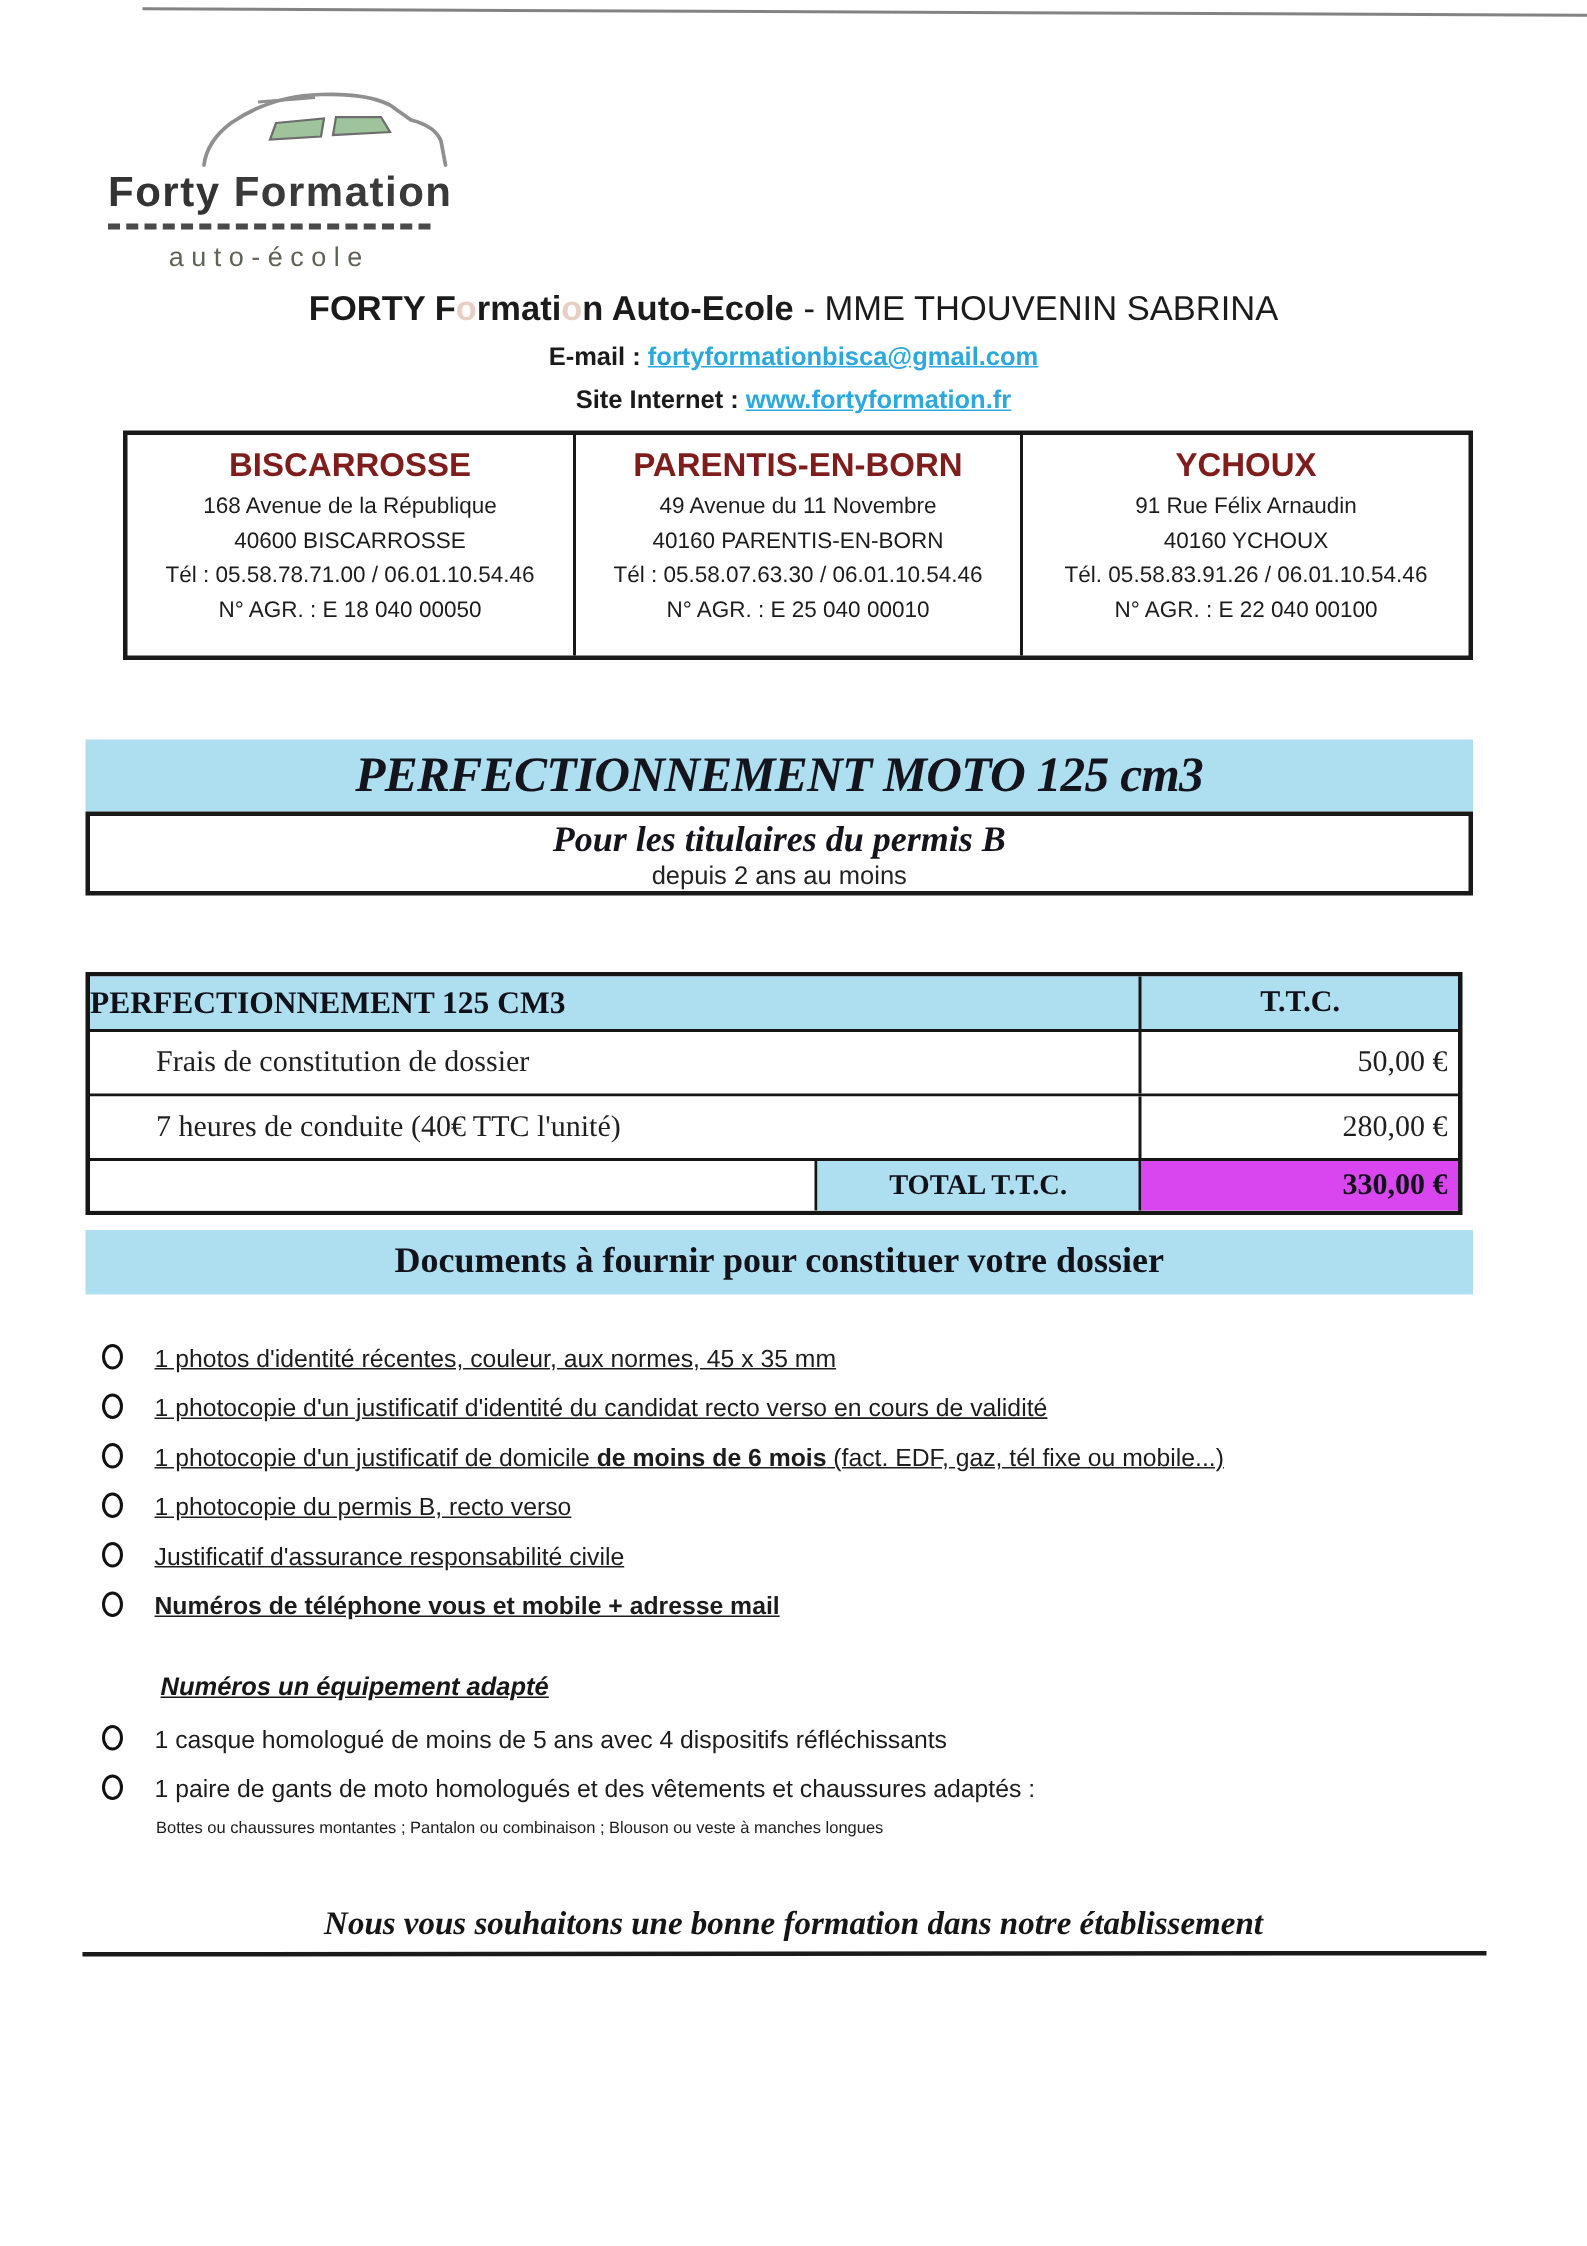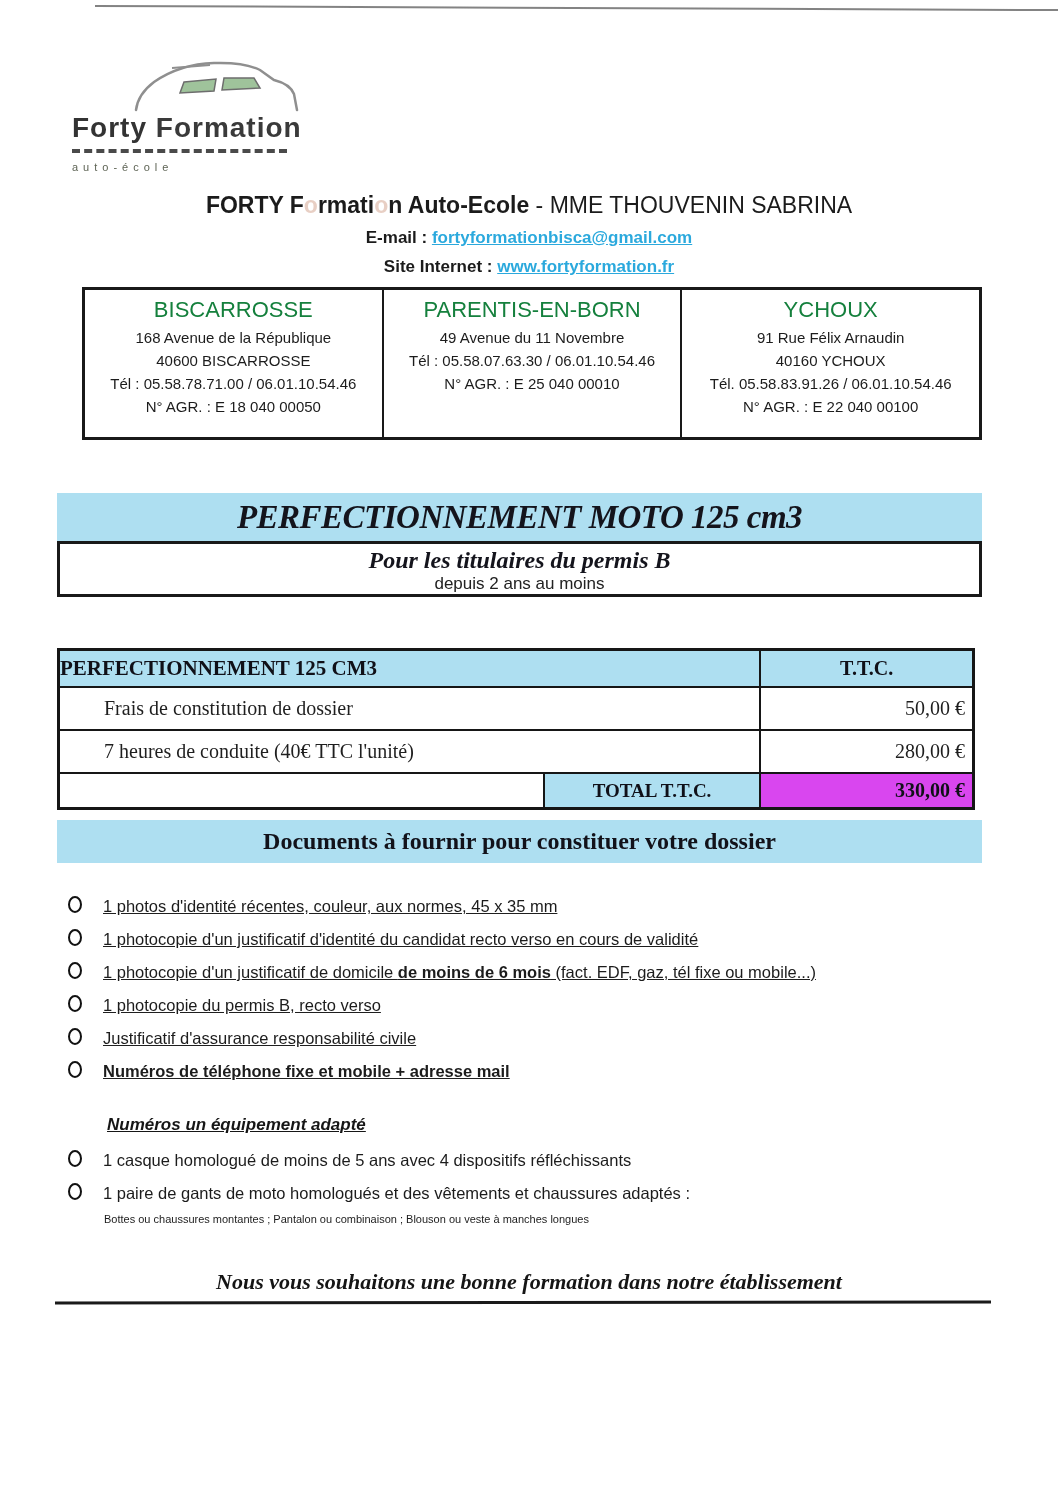--- a/index.html
+++ b/index.html
@@ -18,39 +18,39 @@
     background: #5a5a5a; transform: rotate(0.25deg); opacity: .75;
   }
 
   
   .logo { position: absolute; left: 72px; top: 60px; width: 250px; }
   .logo-car { display: block; margin-left: 60px; }
   .logo-words { font-size: 28px; font-weight: bold; color: #333333;
     letter-spacing: 1px; white-space: nowrap; }
   .logo-words .w2 { font-weight: 600; color: #3a3a3a; }
   .logo-dashes { margin-top: 5px; width: 215px; border-top: 4px dashed #4a4a4a; }
-  .logo-sub { margin-top: 8px; text-align: left; width: 215px;
-    font-size: 11px; letter-spacing: 5px; color: #5e6455; }
+  .logo-sub { margin-top: 8px; text-align: center; width: 215px;
+    font-size: 18px; letter-spacing: 5px; color: #5e6455; }
 
   
   .hdr { position: absolute; left: 0; top: 192px; width: 100%; text-align: center; }
   .hdr-title { font-size: 23px; color: #1b1b1b; }
   .hdr-title .b { font-weight: bold; }
   .hdr-title .faded-o { font-weight: bold; color: #e8cfc4; }
   .hdr-title .name { font-weight: 500; }
   .hdr-line { margin-top: 9px; font-size: 17px; font-weight: 600; color: #1b1b1b; }
   .hdr-line a { color: #2ba9dd; text-decoration: underline; font-weight: 600; }
 
   
   .locs { position: absolute; left: 82px; top: 287px; width: 900px; height: 153px;
     display: flex; border: 3px solid #191919; background: #fff; }
   .loc { flex: 1 1 0; border-right: 2px solid #191919; text-align: center;
     padding-top: 7px; }
   .loc:last-child { border-right: none; }
-  .loc-city { font-size: 22px; font-weight: normal; color: #15803d; margin-bottom: 3px; }
+  .loc-city { font-size: 22px; font-weight: bold; color: #7f1d1d; margin-bottom: 3px; }
   .loc p { font-size: 15px; line-height: 23px; color: #1c1c1c; }
 
   
   .banner { position: absolute; left: 57px; top: 493px; width: 925px; height: 48px;
     background: #aedff1; display: flex; align-items: center; justify-content: center; }
   .banner-title { font-family: "Liberation Serif", serif; font-weight: bold;
     font-style: italic; font-size: 33px; color: #14141c; letter-spacing: -0.5px; }
   .subband { position: absolute; left: 57px; top: 541px; width: 925px; height: 56px;
     background: #ffffff; border: 3px solid #191919; text-align: center; padding-top: 3px; }
   .subband-l1 { font-family: "Liberation Serif", serif; font-weight: bold;
@@ -153,20 +153,21 @@
   <div class="loc">
     <div class="loc-city">BISCARROSSE</div>
     <p>168 Avenue de la République</p>
     <p>40600 BISCARROSSE</p>
     <p>Tél : 05.58.78.71.00 / 06.01.10.54.46</p>
     <p>N° AGR. : E 18 040 00050</p>
   </div>
   <div class="loc">
     <div class="loc-city">PARENTIS-EN-BORN</div>
     <p>49 Avenue du 11 Novembre</p>
+    <p>40160 PARENTIS-EN-BORN</p>
     <p>Tél : 05.58.07.63.30 / 06.01.10.54.46</p>
     <p>N° AGR. : E 25 040 00010</p>
   </div>
   <div class="loc">
     <div class="loc-city">YCHOUX</div>
     <p>91 Rue Félix Arnaudin</p>
     <p>40160 YCHOUX</p>
     <p>Tél. 05.58.83.91.26 / 06.01.10.54.46</p>
     <p>N° AGR. : E 22 040 00100</p>
   </div>
@@ -220,21 +221,21 @@
   <div class="chk-item">
     <span class="bullet"></span>
     <span class="chk-text"><span>1 photocopie du permis B, recto verso</span><span class="bold"></span><span class="und"></span><span></span></span>
   </div>
   <div class="chk-item">
     <span class="bullet"></span>
     <span class="chk-text"><span>Justificatif d'assurance responsabilité civile</span><span class="bold"></span><span class="und"></span><span></span></span>
   </div>
   <div class="chk-item">
     <span class="bullet"></span>
-    <span class="chk-text"><span></span><span class="bold">Numéros de téléphone fixe et mobile + adresse mail</span><span class="und"></span><span></span></span>
+    <span class="chk-text"><span></span><span class="bold">Numéros de téléphone vous et mobile + adresse mail</span><span class="und"></span><span></span></span>
   </div>
 </div>
 
 <div class="equip-head">Numéros un équipement adapté</div>
 <div class="equiplist">
   <div class="chk-item">
     <span class="bullet"></span>
     <span class="chk-text">1 casque homologué de moins de 5 ans avec 4 dispositifs réfléchissants</span>
   </div>
   <div class="chk-item">

